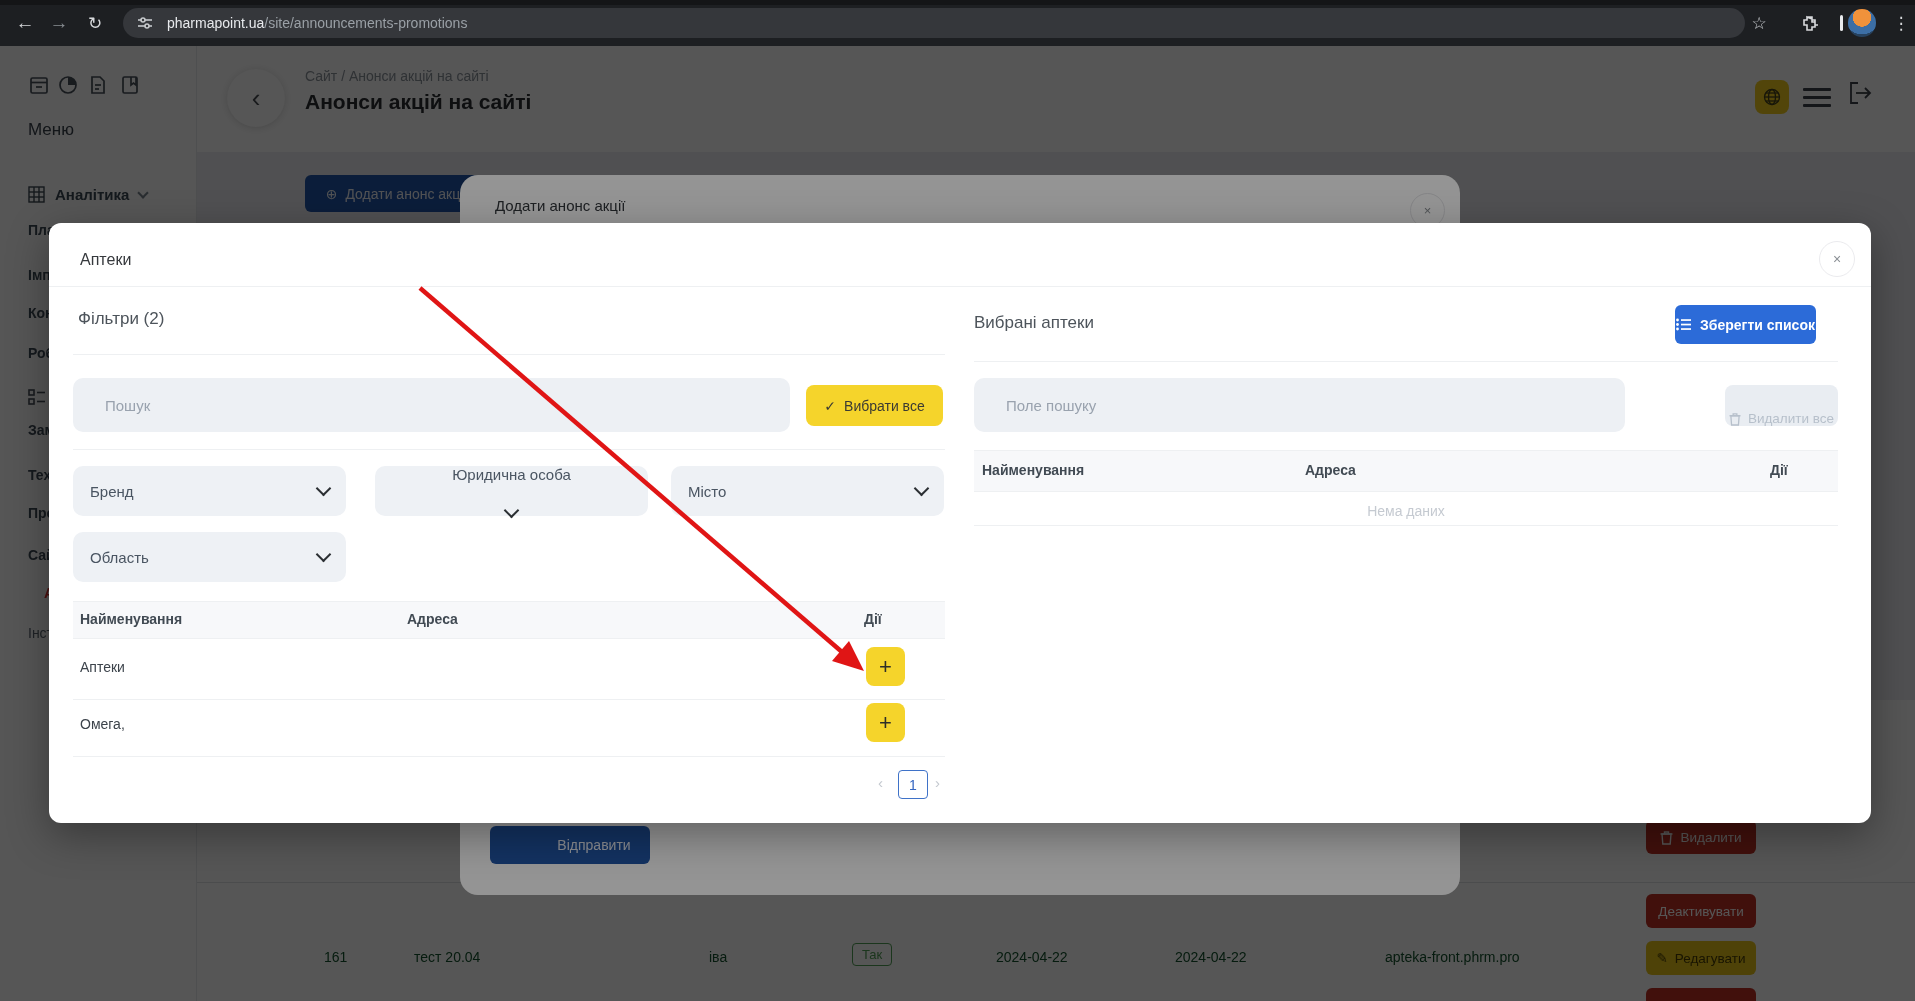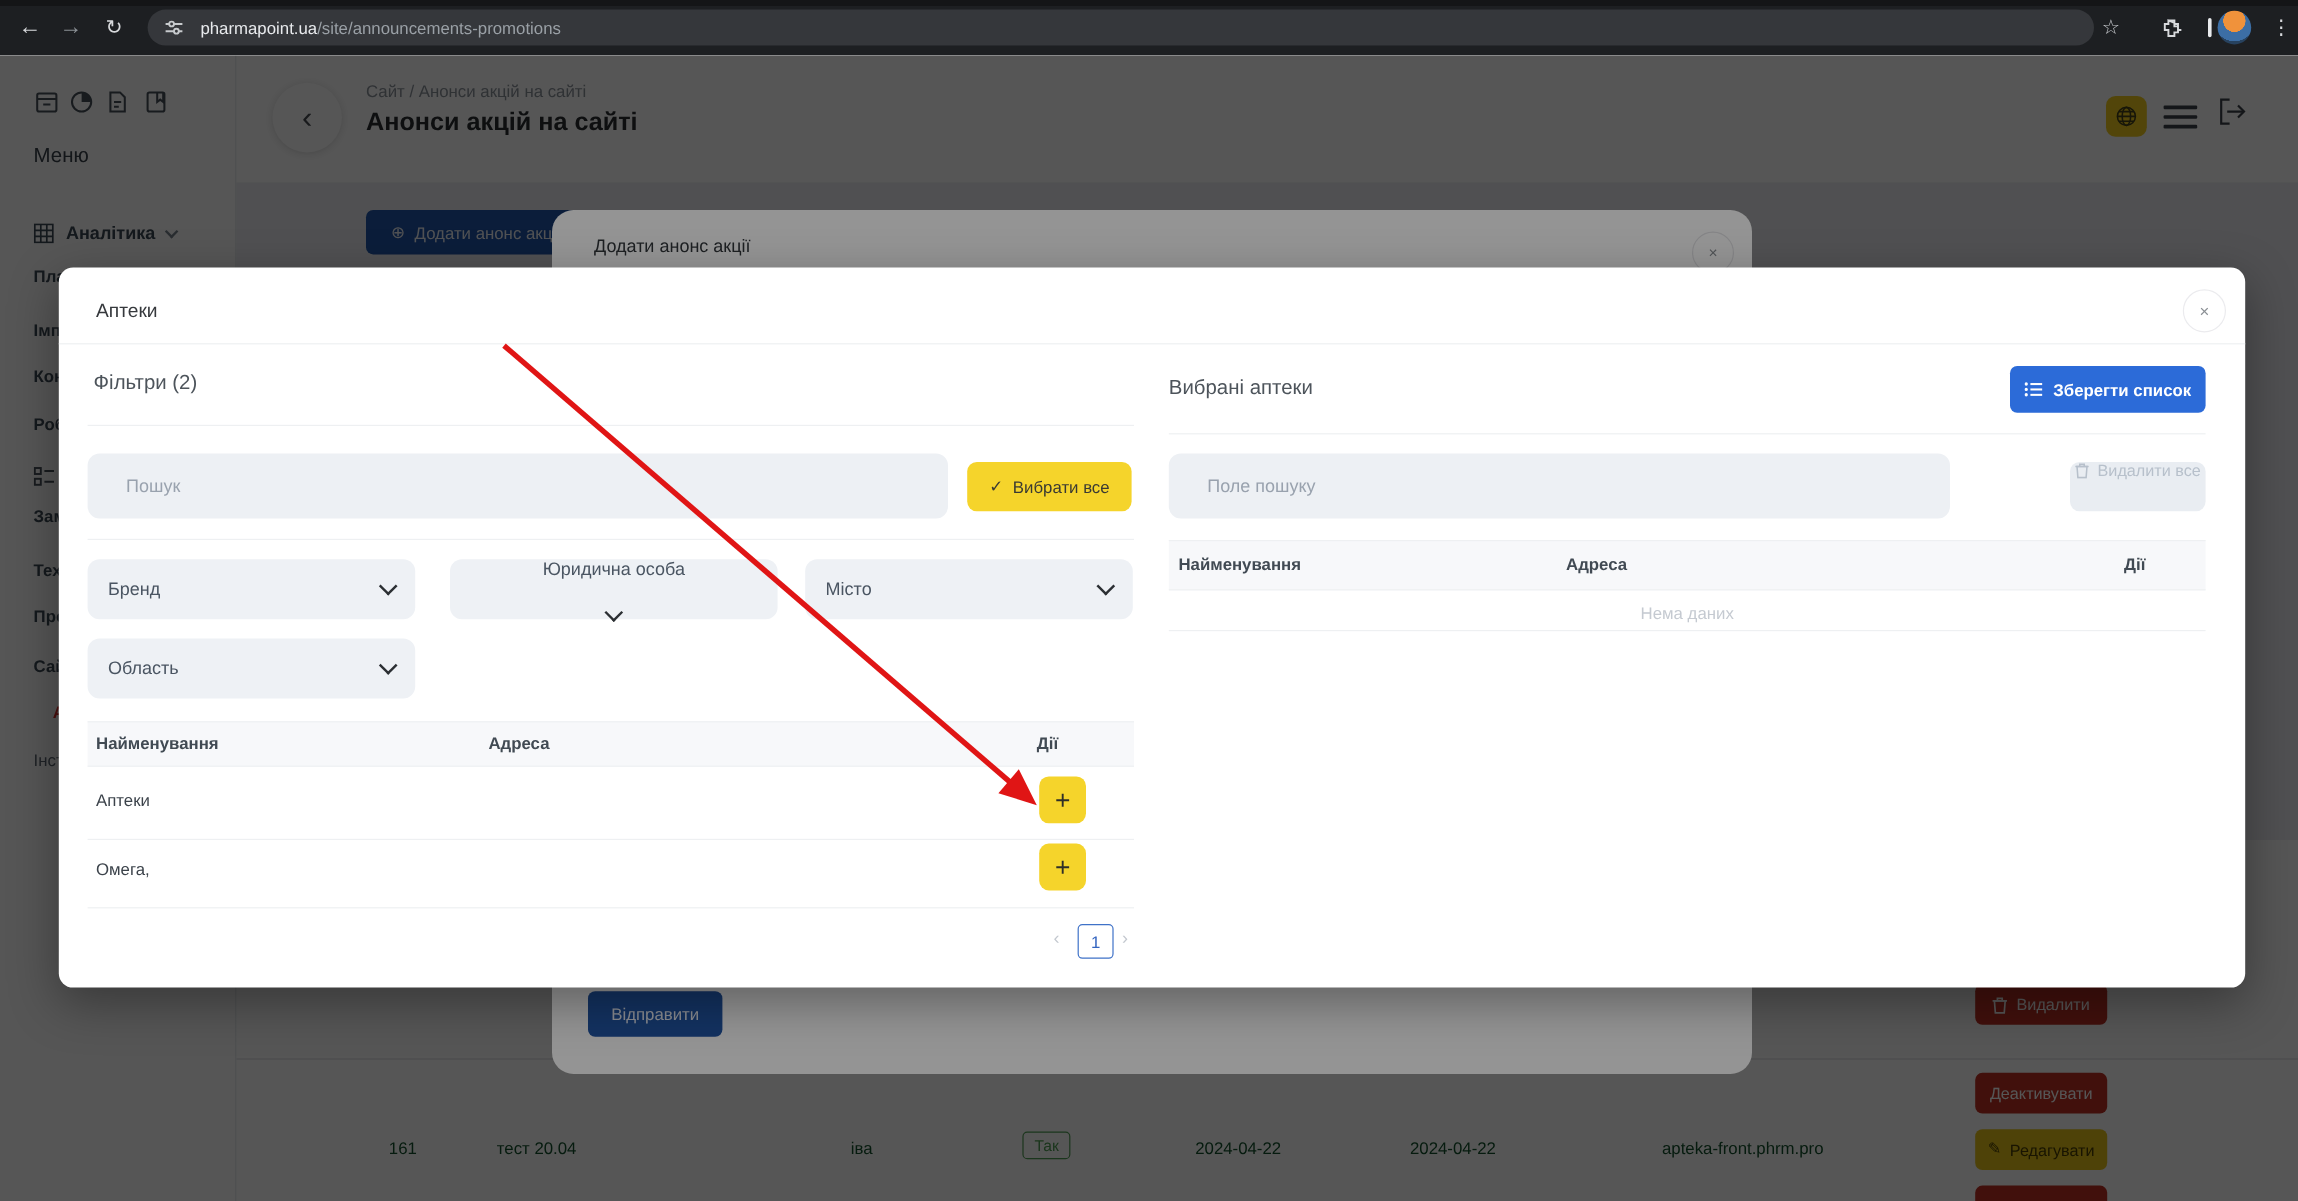--- a/index.html
+++ b/index.html
@@ -40,40 +40,40 @@
   .cell{position:absolute;top:903px;font-size:14px;color:#14532d;white-space:nowrap;}
   .badge-yes{position:absolute;left:852px;top:897px;border:1px solid #53a157;color:#53a157;font-size:13px;border-radius:4px;padding:3px 9px;}
   .rbtn{position:absolute;left:1646px;width:110px;height:34px;border-radius:6px;display:flex;align-items:center;justify-content:center;gap:7px;font-size:13.5px;color:#fff;background:#c13325;cursor:pointer;}
   .rbtn.yellow{background:#e8c41a;color:#4a3f05;}
 
   
   .ovl{position:absolute;inset:0;background:rgba(0,0,0,.42);}
   #backmodal{position:absolute;left:460px;top:129px;width:1000px;height:720px;background:#fff;border-radius:18px;z-index:20;}
   #backmodal .bm-title{position:absolute;left:35px;top:22px;font-size:15px;font-weight:normal;color:#33373c;}
   .bm-close{position:absolute;left:950px;top:18px;width:33px;height:33px;border-radius:50%;border:1px solid #e5e5e8;display:flex;align-items:center;justify-content:center;color:#8a8f94;font-size:13px;cursor:pointer;}
-  .submitbtn{position:absolute;left:30px;top:651px;width:112px;height:38px;background:#2156a8;border-radius:6px;color:#eef2fa;font-size:14px;display:flex;align-items:center;justify-content:center;cursor:pointer;}
+  .submitbtn{position:absolute;left:30px;top:651px;width:112px;height:38px;background:#2156a8;border-radius:6px;color:#eef2fa;font-size:14px;display:flex;align-items:center;justify-content:center;cursor:pointer;padding-left:48px;}
 
   #modal{position:absolute;left:49px;top:177px;width:1822px;height:600px;background:#fff;border-radius:12px;z-index:40;box-shadow:0 12px 40px rgba(0,0,0,.35);}
   .m-title{position:absolute;left:31px;top:28px;font-size:16px;color:#36393d;}
   .m-close{position:absolute;left:1770px;top:18px;width:34px;height:34px;border-radius:50%;border:1px solid #ebebee;display:flex;align-items:center;justify-content:center;color:#8a8f94;font-size:14px;cursor:pointer;}
   .hr{position:absolute;height:1px;background:#eef0f2;}
   .sec-title{position:absolute;font-size:17px;color:#4d545b;}
   .s-input{position:absolute;border:none;outline:none;background:#edf0f4;border-radius:10px;font-size:15px;color:#3c434b;padding:0 32px;box-sizing:border-box;font-family:inherit;}
   .s-input::placeholder{color:#99a2ae;}
   .ybtn{position:absolute;background:#f5d42b;border-radius:8px;display:flex;align-items:center;justify-content:center;gap:8px;font-size:14px;color:#3a3a33;cursor:pointer;}
   .dd{position:absolute;width:273px;height:50px;background:#eef1f5;border-radius:10px;display:flex;align-items:center;justify-content:space-between;padding:0 17px;box-sizing:border-box;font-size:15px;color:#4a5562;cursor:pointer;}
   .chev{width:9px;height:9px;border-right:2.2px solid #2b2f33;border-bottom:2.2px solid #2b2f33;transform:rotate(45deg);margin-top:-5px;}
   .thead{position:absolute;background:#f7f8fa;border-top:1px solid #eef0f2;border-bottom:1px solid #eef0f2;}
   .th{position:absolute;top:9px;font-size:14px;font-weight:bold;color:#414a53;}
   .rowtext{position:absolute;font-size:14px;color:#3c434b;}
   .plusbtn{position:absolute;width:39px;height:39px;background:#f5d42b;border-radius:8px;display:flex;align-items:center;justify-content:center;font-size:22px;color:#2f2f28;cursor:pointer;}
   .pag-ch{position:absolute;font-size:15px;color:#c3c8cf;cursor:pointer;}
   .pag-box{position:absolute;width:28px;height:27px;border:1.6px solid #3f72c8;border-radius:4px;color:#3465c0;font-size:14px;display:flex;align-items:center;justify-content:center;cursor:pointer;}
   .bluebtn{position:absolute;background:#2c6bd8;border-radius:6px;color:#fff;font-size:14px;font-weight:bold;display:flex;align-items:center;justify-content:center;gap:9px;cursor:pointer;}
-  .disbtn{position:absolute;background:#e9edf2;border-radius:8px;color:#b7c0cb;font-size:13.5px;display:flex;align-items:flex-start;justify-content:center;gap:7px;cursor:default;}
+  .disbtn{position:absolute;background:#e9edf2;border-radius:8px;color:#b7c0cb;font-size:13.5px;display:flex;align-items:flex-end;justify-content:center;gap:7px;cursor:default;}
   .empty{position:absolute;font-size:14px;color:#c5cad1;}
   svg{display:block;}
 </style>
 </head>
 <body>
 
 <div id="screen">
 
   <div id="chrome">
     <div class="topstrip"></div>
@@ -288,21 +288,21 @@
         </div>
       <div class="hr" style="left:24px;width:872px;top:533px;"></div>
 
       <div class="pag-ch" style="left:829px;top:551px;">‹</div>
       <div class="pag-box" style="left:849px;top:547px;">
           <span>1</span>
         </div>
       <div class="pag-ch" style="left:886px;top:551px;">›</div>
 
       <div class="sec-title" style="left:925px;top:90px;">Вибрані аптеки</div>
-      <div class="bluebtn" style="left:1626px;top:82px;width:163px;height:39px;">
+      <div class="bluebtn" style="left:1626px;top:82px;width:141px;height:39px;">
         <svg width="15" height="13" viewBox="0 0 15 13">
             <g fill="#fff">
               <circle cx="1.5" cy="2" r="1.4"></circle>
               <circle cx="1.5" cy="6.5" r="1.4"></circle>
               <circle cx="1.5" cy="11" r="1.4"></circle>
               <rect x="5" y="1.2" width="10" height="1.7"></rect>
               <rect x="5" y="5.7" width="10" height="1.7"></rect>
               <rect x="5" y="10.2" width="10" height="1.7"></rect>
             </g>
           </svg>

